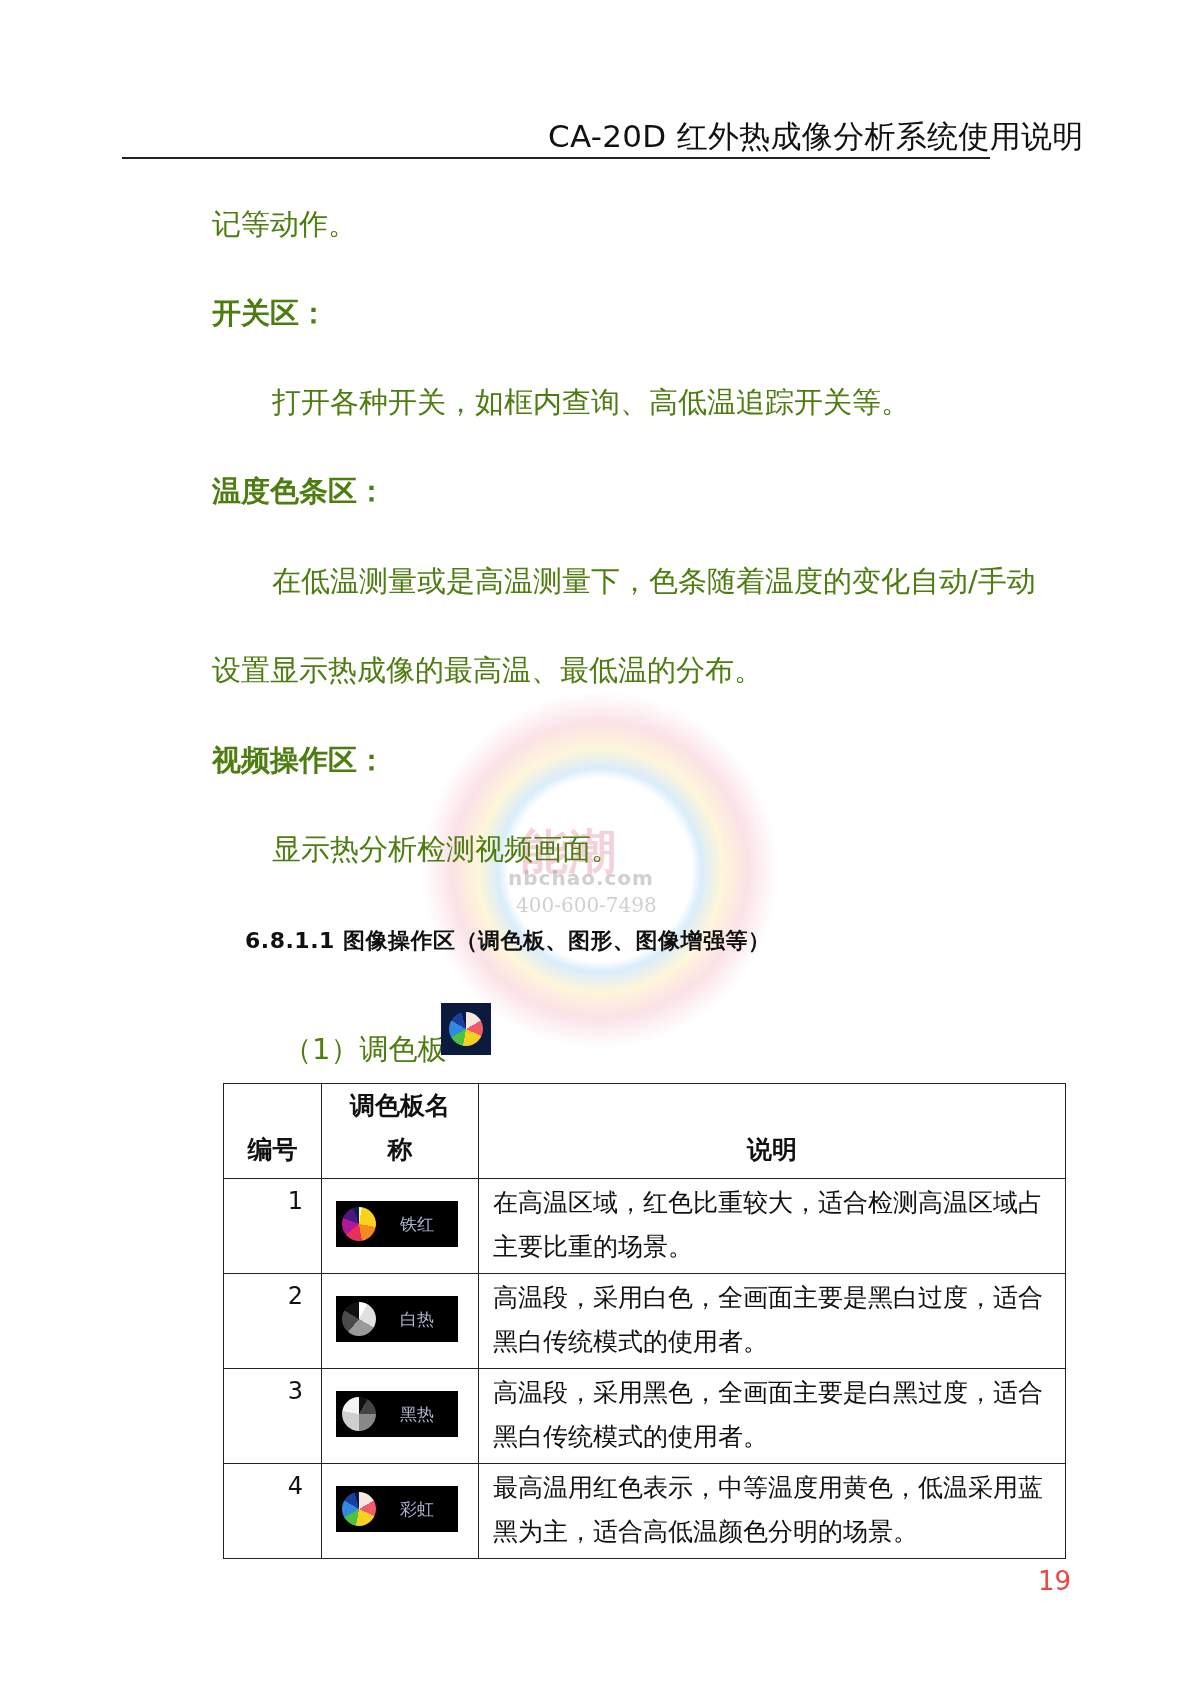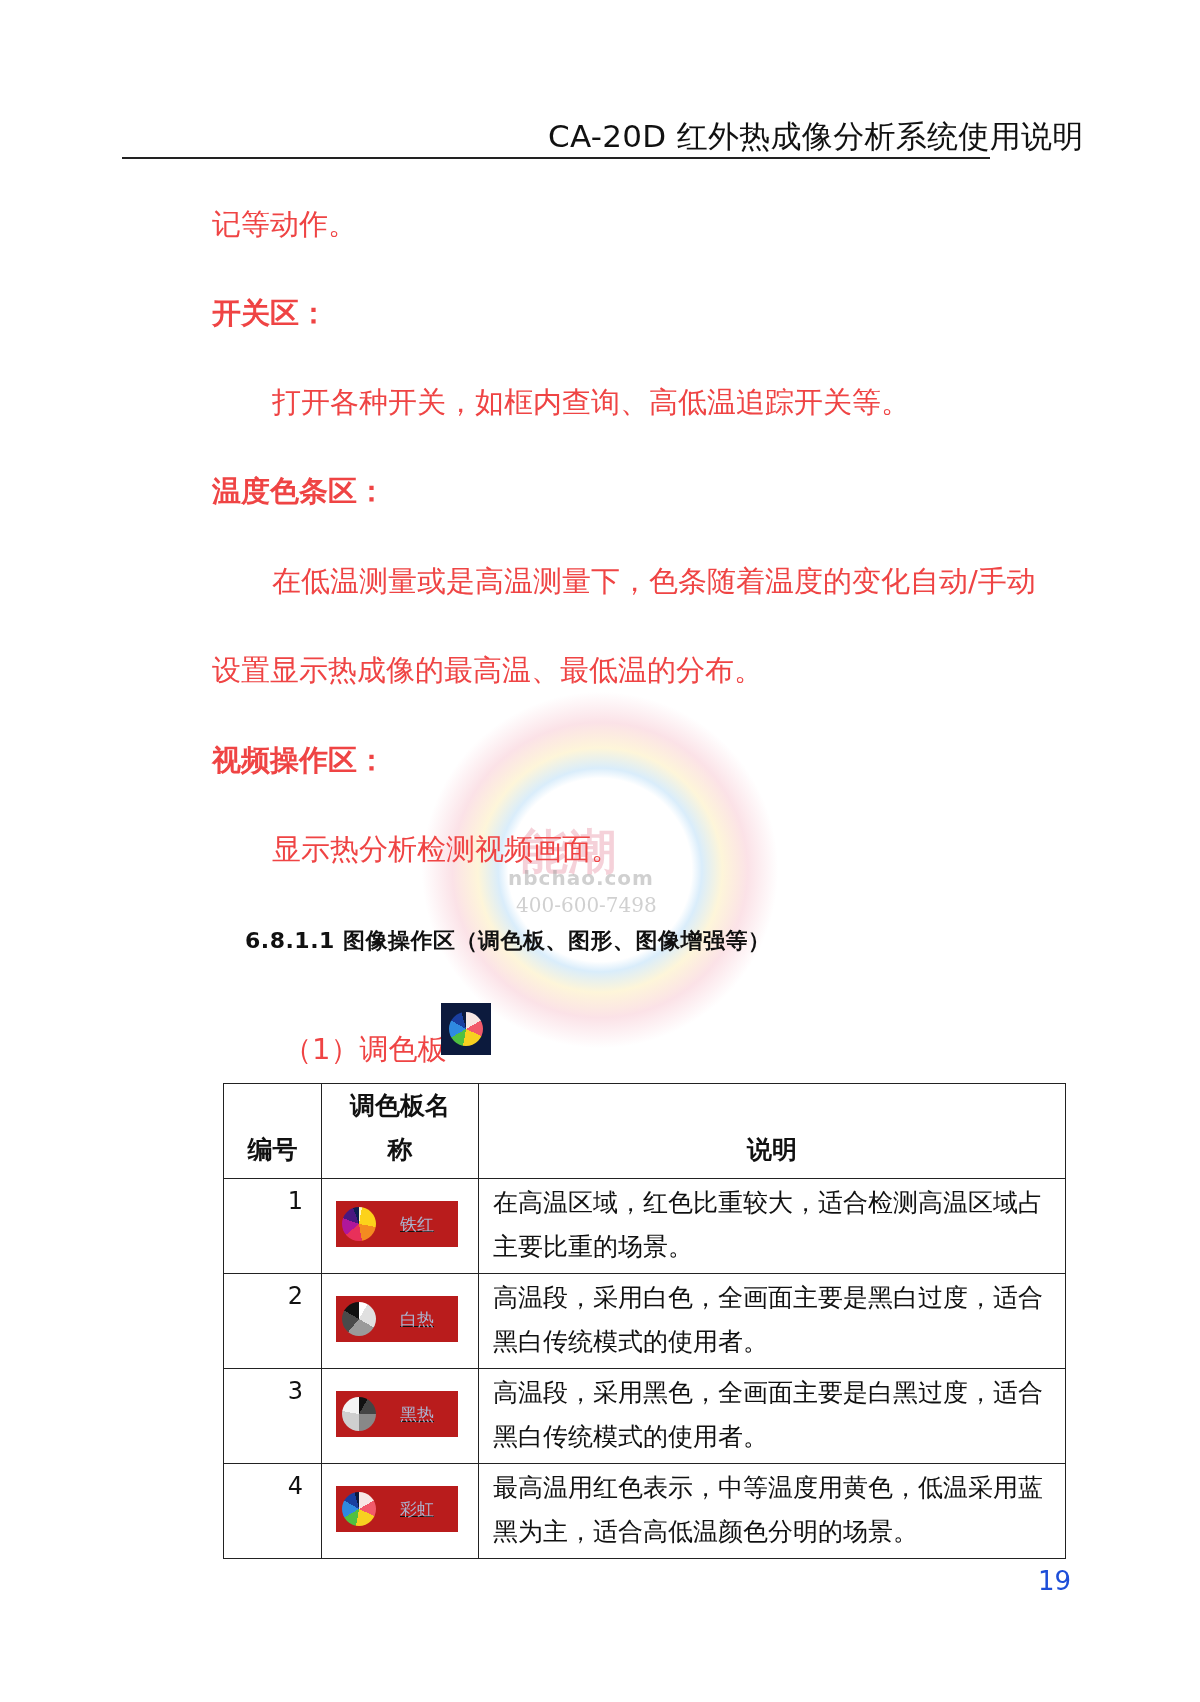--- a/index.html
+++ b/index.html
@@ -1,48 +1,48 @@
 <!DOCTYPE html>
 <html><head>
 <meta charset="utf-8">
 <style>
   html, body { margin: 0; padding: 0; background: #ffffff; }
   body { width: 1200px; height: 1702px; position: relative; overflow: hidden;
          font-family: "DejaVu Sans", "Liberation Sans", sans-serif; color: #111; }
   .abs { position: absolute; }
   .header-title { left: 548px; top: 116px; font-size: 31px; letter-spacing: 0.3px; white-space: nowrap; color: #111; }
   .header-rule { left: 122px; top: 157px; width: 868px; height: 2px; background: #222; }
-  .para { font-size: 29px; white-space: nowrap; color: #ef4444; }
+  .para { font-size: 29px; white-space: nowrap; color: #4d7c0f; }
   .bold { font-weight: bold; }
   .h4 { font-size: 22px; font-weight: bold; white-space: nowrap; color: #111; letter-spacing: 0.5px; }
   .watermark { left: 420px; top: 690px; width: 360px; height: 360px; border-radius: 50%;
     background: radial-gradient(circle at 50% 50%, rgba(255,255,255,1) 0 36%, rgba(120,190,240,0.28) 40%, rgba(250,220,120,0.28) 48%, rgba(240,140,160,0.25) 58%, rgba(255,255,255,0) 70%);
     pointer-events: none; }
   .wm-text1 { left: 520px; top: 820px; font-size: 48px; color: rgba(220,90,120,0.28); font-weight: bold; }
   .wm-text2 { left: 508px; top: 866px; font-size: 20px; color: rgba(150,150,150,0.45); font-weight: bold; letter-spacing: 1px; }
   .wm-text3 { left: 516px; top: 893px; font-size: 20px; color: rgba(150,150,150,0.45); font-family: "DejaVu Serif", serif; }
   .palette-icon { left: 441px; top: 1003px; width: 50px; height: 52px; background: #0c1a3d; display: flex; align-items: center; justify-content: center; }
   .pie { border-radius: 50%; }
   .pie-rainbow { width: 34px; height: 34px;
     background: conic-gradient(#f7e8e4 0deg 60deg, #f25a6a 60deg 115deg, #f7d020 115deg 190deg, #50c040 190deg 240deg, #2f8ae0 240deg 300deg, #1a3fa0 300deg 345deg, #0c1a3d 345deg 360deg); }
   table.pal { position: absolute; left: 223px; top: 1083px; width: 843px; border-collapse: collapse; }
   table.pal td, table.pal th { border: 1.5px solid #222; padding: 0; vertical-align: top; }
   table.pal th { font-size: 25px; font-weight: bold; height: 88px; vertical-align: bottom; padding-bottom: 6px; text-align: center; color: #111; line-height: 44px; }
   .col-num { width: 97px; }
   .col-name { width: 156px; }
   table.pal td.num { text-align: right; padding-right: 18px; font-size: 24px; padding-top: 8px; }
   table.pal td.desc { font-size: 25px; line-height: 44px; padding: 2px 8px 2px 14px; color: #111; }
   table.pal tr.row td { height: 86px; }
-  .pal-chip { margin: 22px 0 0 14px; width: 122px; height: 46px; background: #b91c1c; display: flex; align-items: center; text-decoration: underline; }
+  .pal-chip { margin: 22px 0 0 14px; width: 122px; height: 46px; background: #000000; display: flex; align-items: center; }
   .pal-chip .pie { width: 34px; height: 34px; margin-left: 6px; }
   .pal-chip .lbl { color: #aab4d0; font-size: 17px; margin-left: 24px; }
   .pie-iron { background: conic-gradient(#fff6c0 0deg 10deg, #fcd21a 10deg 100deg, #f48a20 100deg 170deg, #e8305a 170deg 230deg, #b0179a 230deg 290deg, #4a1880 290deg 340deg, #0e1e52 340deg 360deg); }
   .pie-white { background: conic-gradient(#ffffff 0deg 30deg, #e0e0e0 30deg 120deg, #9a9a9a 120deg 220deg, #4a4a4a 220deg 300deg, #111 300deg 360deg); }
   .pie-black { background: conic-gradient(#111 0deg 30deg, #444 30deg 90deg, #888 90deg 180deg, #cfcfcf 180deg 280deg, #f4f4f4 280deg 360deg); }
-  .page-num { left: 1038px; top: 1566px; font-size: 26px; color: #1d4ed8; }
+  .page-num { left: 1038px; top: 1566px; font-size: 26px; color: #ef4444; }
 </style>
 </head>
 <body>
 
 <div class="abs header-title">CA-20D 红外热成像分析系统使用说明</div>
 <div class="abs header-rule"></div>
 
 <div class="abs watermark"></div>
 <div class="abs wm-text1">能潮</div>
 <div class="abs wm-text2">nbchao.com</div>

